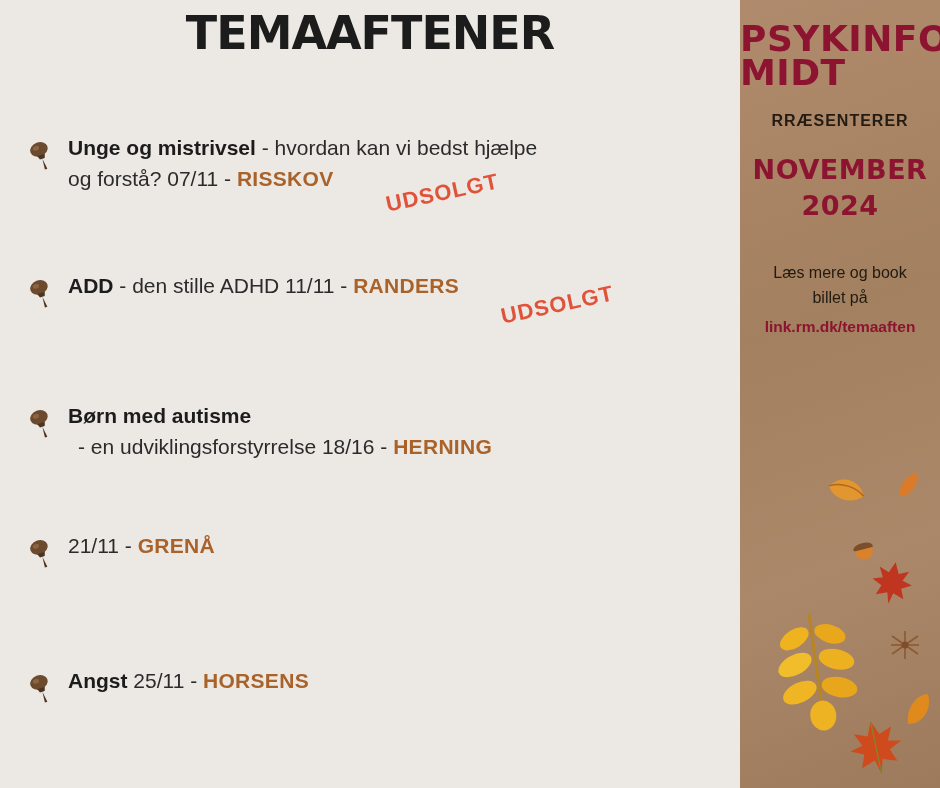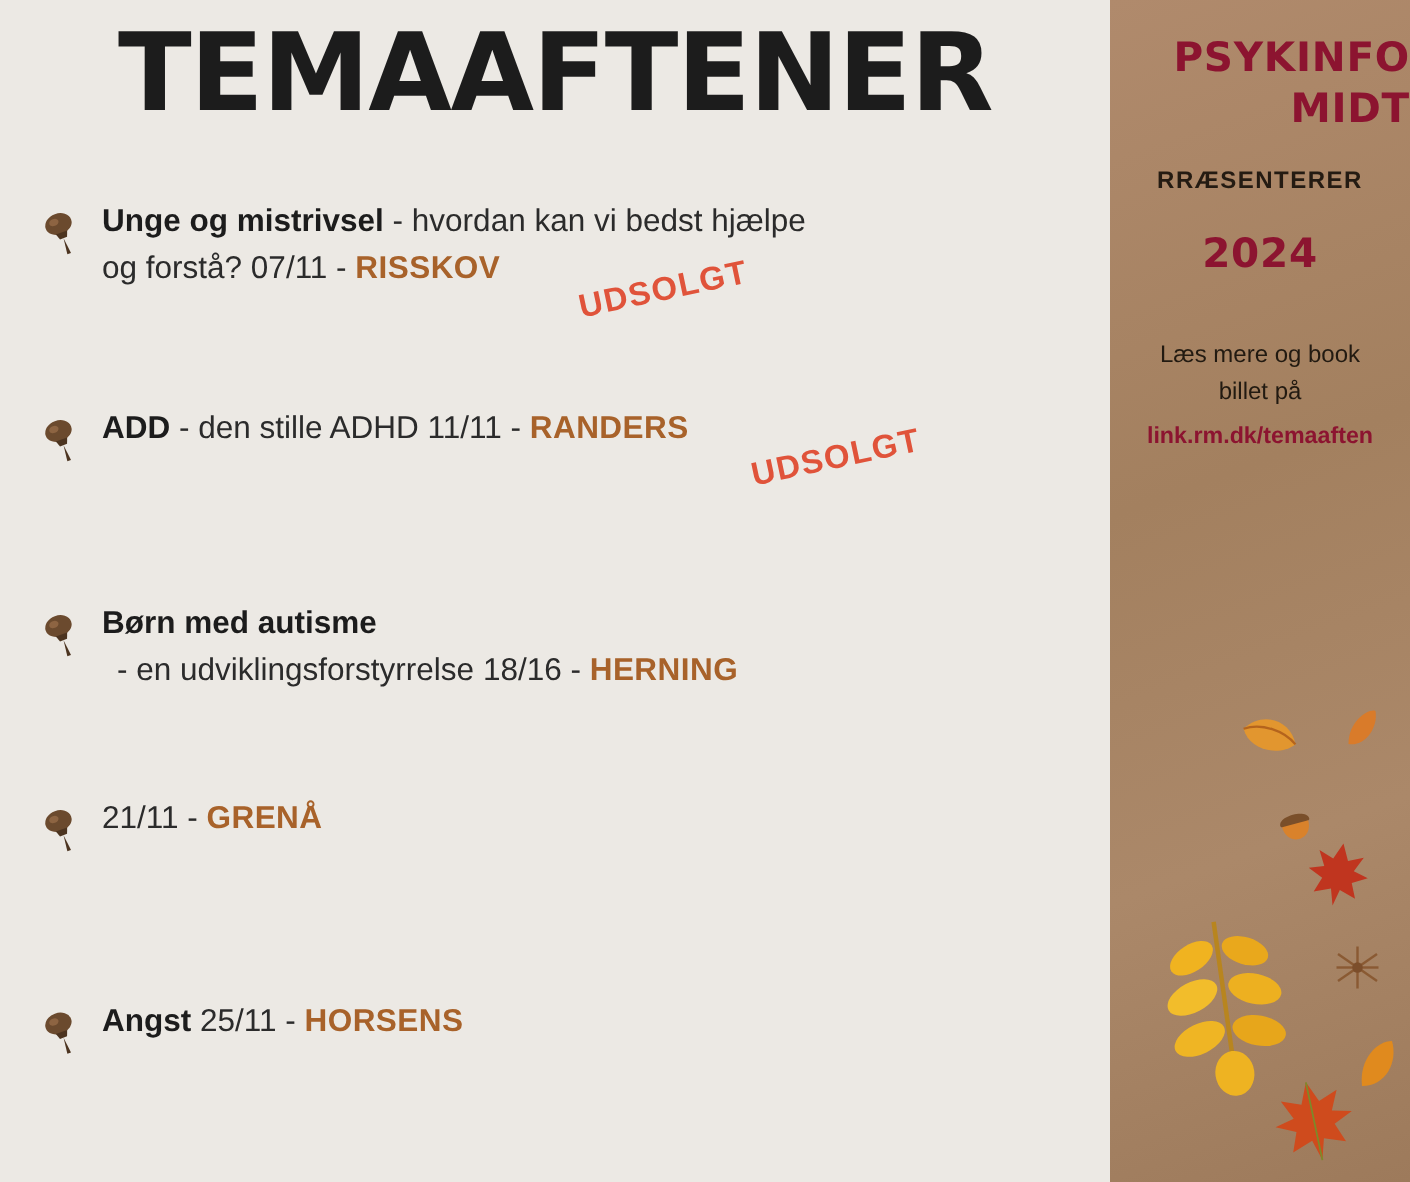--- a/index.html
+++ b/index.html
@@ -29,21 +29,21 @@
     box-sizing: border-box;
   }
   .main-title {
     position: absolute;
     left: 0;
     top: 6px;
     width: 740px;
     text-align: center;
     font-family: "DejaVu Sans", sans-serif;
     font-weight: bold;
-    font-size: 72px;
+    font-size: 46px;
     letter-spacing: -1px;
     color: #1c1c1c;
     white-space: nowrap;
   }
   .events {
     position: absolute;
     left: 0;
     top: 132px;
     width: 740px;
   }
@@ -98,24 +98,24 @@
     position: relative;
     width: 200px;
     height: 788px;
     background: #a9866a;
     background-image: linear-gradient(160deg, #b08a6c 0%, #a3805f 40%, #ab8869 70%, #9d7a5b 100%);
     box-sizing: border-box;
     overflow: hidden;
   }
   .brand {
     margin-top: 22px;
-    text-align: right;
+    text-align: left;
     font-family: "DejaVu Sans", sans-serif;
     font-weight: bold;
-    font-size: 27px;
+    font-size: 36px;
     line-height: 34px;
     color: #8c1430;
     letter-spacing: 0.5px;
   }
   .presents {
     margin-top: 22px;
     text-align: center;
     font-family: "Liberation Sans", sans-serif;
     font-weight: bold;
     font-size: 16px;
@@ -259,20 +259,21 @@
   <div class="right">
 
     <div class="brand">
       <div>PSYKINFO</div>
       <div>MIDT</div>
     </div>
 
     <div class="presents">RRÆSENTERER</div>
 
     <div class="month">
+      <div>NOVEMBER</div>
       <div>2024</div>
     </div>
 
     <div class="book">
       <div>Læs mere og book</div>
       <div>billet på</div>
       <a class="book-link" href="#">link.rm.dk/temaaften</a>
     </div>
 
     <span class="leaf" style="left:82px; top:470px;">

